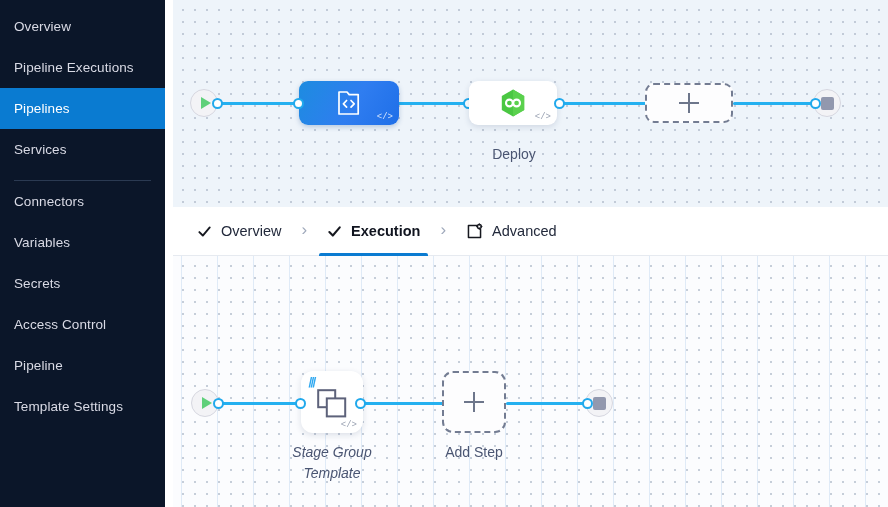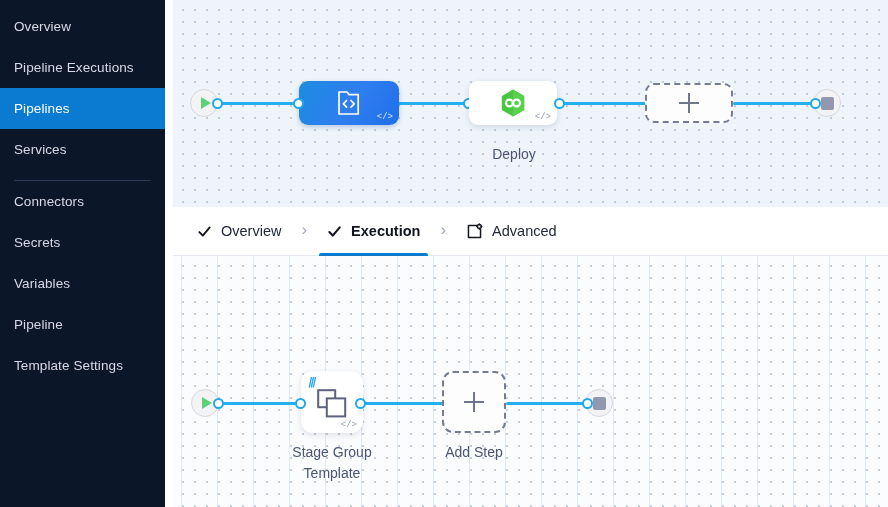--- a/index.html
+++ b/index.html
@@ -224,24 +224,27 @@
       <span>Services</span>
     </div>
 
     <div class="nav-divider"></div>
 
 
     <div class="nav-item">
       <span>Connectors</span>
     </div>
     <div class="nav-item">
+      <span>Variables</span>
+    </div>
+    <div class="nav-item">
       <span>Secrets</span>
     </div>
     <div class="nav-item">
-      <span>Variables</span>
+      <span>Access Control</span>
     </div>
     <div class="nav-item">
       <span>Pipeline</span>
     </div>
     <div class="nav-item">
       <span>Template Settings</span>
     </div>
   </nav>
 
   <div class="content">
@@ -337,21 +340,21 @@
         <div class="stage-card white" style="left:128px; top:115px; width:62px; height:62px; border-radius:12px;">
           <span class="tmpl-mark">|||</span>
           <svg width="34" height="34" viewBox="0 0 34 34" style="margin-top:2px;">
             <rect x="3.2" y="4.2" width="17" height="17" fill="#ffffff" stroke="#5d627a" stroke-width="2"></rect>
             <rect x="11.8" y="12.4" width="18.4" height="18" fill="#ffffff" stroke="#5d627a" stroke-width="2"></rect>
           </svg>
           <span class="code-badge on-white">&lt;/&gt;</span>
         </div>
         <div class="dot" style="left:122px; top:142px;"></div>
         <div class="dot" style="left:182px; top:142px;"></div>
-        <div class="node-label" style="left:99px; top:186px; width:120px;">Stage Group
+        <div class="node-label" style="left:99px; top:186px; width:120px;font-style:italic;">Stage Group
 Template</div>
 
         <div class="addbox" style="left:269px; top:115px; width:64px; height:62px; border-radius:11px;">
           <div class="plus"></div>
         </div>
         <div class="node-label" style="left:241px; top:186px; width:120px;">Add Step</div>
 
         <div class="terminal" style="left:412px; top:133px;">
           <div class="stop-sq"></div>
         </div>

